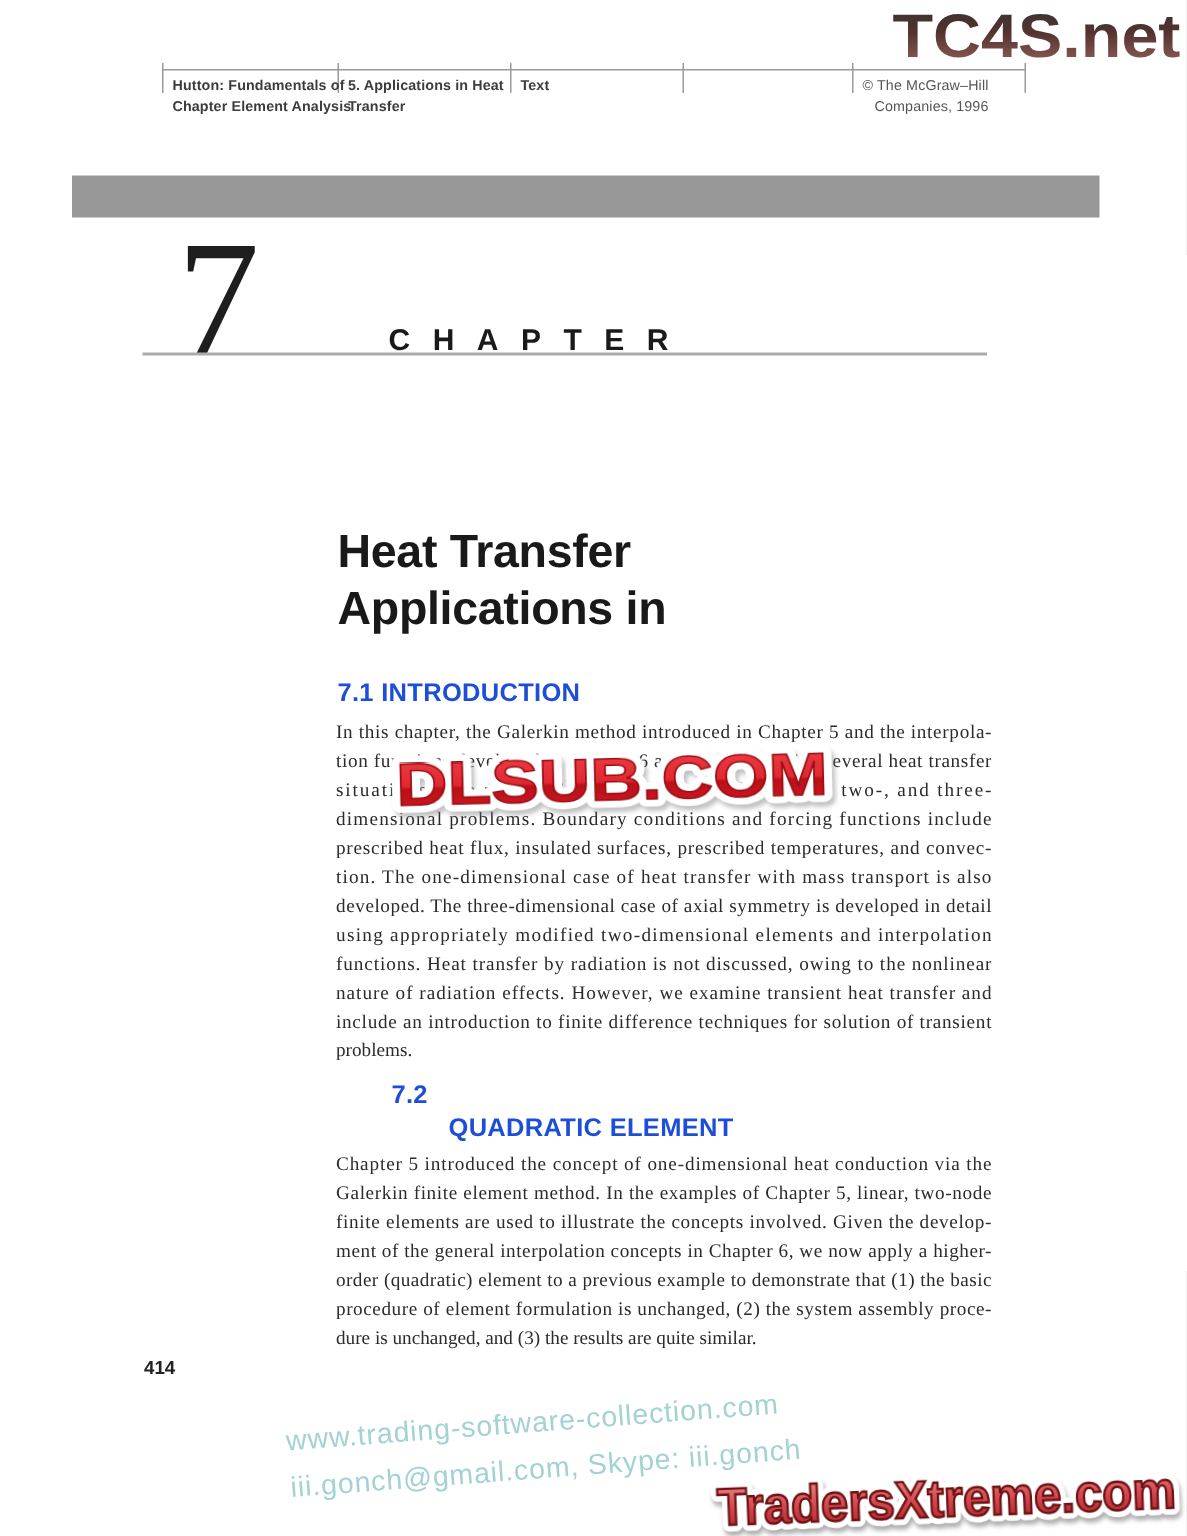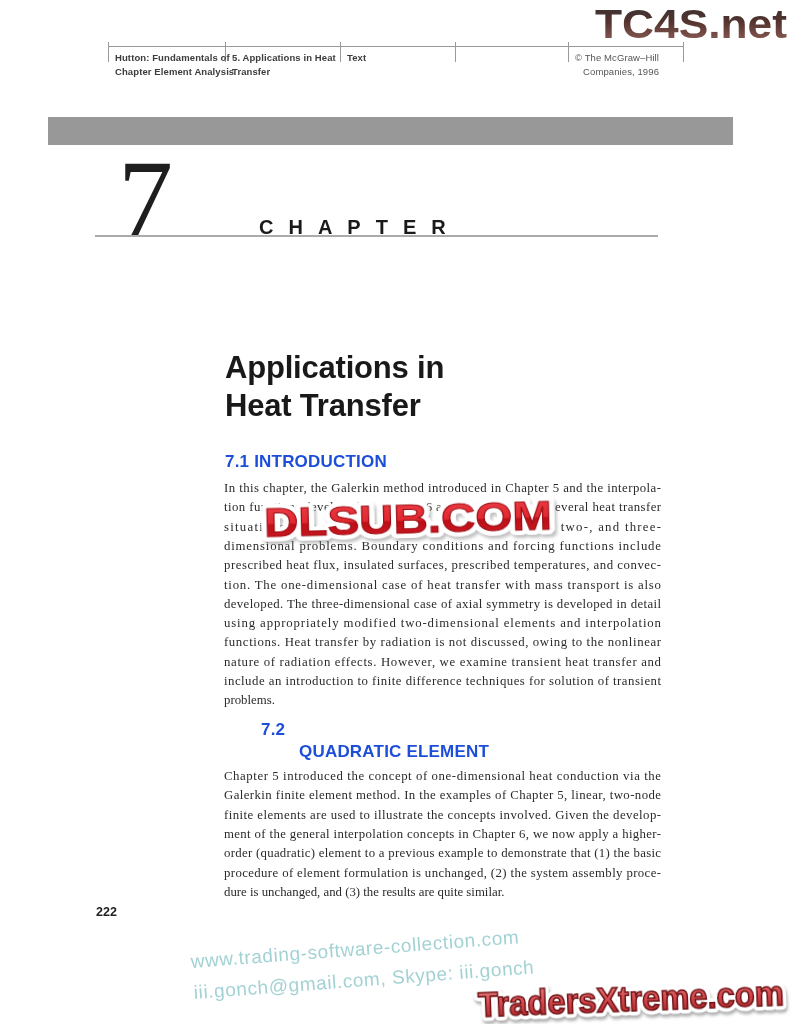--- a/index.html
+++ b/index.html
@@ -74,22 +74,22 @@
     </defs>
     <text x="101" y="37" text-anchor="middle" font-size="41" textLength="192" lengthAdjust="spacingAndGlyphs" fill="url(#gTc4s)">TC4S.net</text>
   </svg>
 
   <div class="abs graybar"></div>
   <div class="abs big-numeral">7</div>
   <div class="abs chapter-word">CHAPTER</div>
   <div class="abs chapter-rule"></div>
 
   <div class="abs title">
+      <div>Heat Transfer</div>
       <div>Applications in</div>
-      <div>Heat Transfer</div>
     </div>
 
   <div class="abs sec-head h71">7.1 INTRODUCTION</div>
 
   <svg class="abs para" style="left:224px;top:480px" width="437" height="234">
       <text x="0" y="12" textLength="437" lengthAdjust="spacing">In this chapter, the Galerkin method introduced in Chapter 5 and the interpola-</text>
       <text x="0" y="31.3" textLength="437" lengthAdjust="spacing">tion functions developed in Chapter 6 are used to examine several heat transfer</text>
       <text x="0" y="50.6" textLength="437" lengthAdjust="spacing">situations. The applications illustrated include one-, two-, and three-</text>
       <text x="0" y="69.9" textLength="437" lengthAdjust="spacing">dimensional problems. Boundary conditions and forcing functions include</text>
       <text x="0" y="89.2" textLength="437" lengthAdjust="spacing">prescribed heat flux, insulated surfaces, prescribed temperatures, and convec-</text>
@@ -125,21 +125,21 @@
   <svg class="abs para" style="left:224px;top:768px" width="437" height="136">
       <text x="0" y="12" textLength="437" lengthAdjust="spacing">Chapter 5 introduced the concept of one-dimensional heat conduction via the</text>
       <text x="0" y="31.3" textLength="437" lengthAdjust="spacing">Galerkin finite element method. In the examples of Chapter 5, linear, two-node</text>
       <text x="0" y="50.6" textLength="437" lengthAdjust="spacing">finite elements are used to illustrate the concepts involved. Given the develop-</text>
       <text x="0" y="69.9" textLength="437" lengthAdjust="spacing">ment of the general interpolation concepts in Chapter 6, we now apply a higher-</text>
       <text x="0" y="89.2" textLength="437" lengthAdjust="spacing">order (quadratic) element to a previous example to demonstrate that (1) the basic</text>
       <text x="0" y="108.5" textLength="437" lengthAdjust="spacing">procedure of element formulation is unchanged, (2) the system assembly proce-</text>
       <text x="0" y="127.80000000000001">dure is unchanged, and (3) the results are quite similar.</text>
     </svg>
 
-  <div class="abs pg-num">222</div>
+  <div class="abs pg-num">414</div>
 
   <div class="abs teal teal1">www.trading-software-collection.com</div>
   <div class="abs teal teal2">iii.gonch@gmail.com, Skype: iii.gonch</div>
 
   <svg class="abs wordmark traders" width="330" height="56" viewBox="0 0 330 56">
     <defs>
       <linearGradient id="gTraders" x1="0" y1="0" x2="0" y2="1">
         <stop offset="0" stop-color="#ef9090"></stop>
         <stop offset="0.5" stop-color="#d4494f"></stop>
         <stop offset="1" stop-color="#a51e24"></stop>

